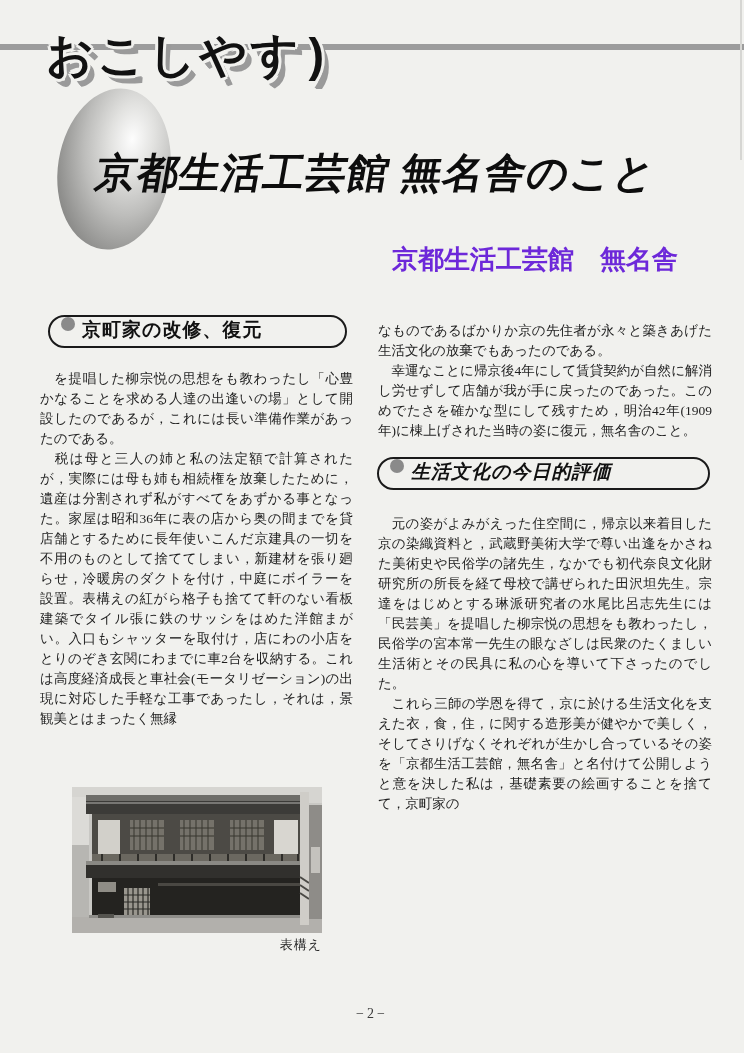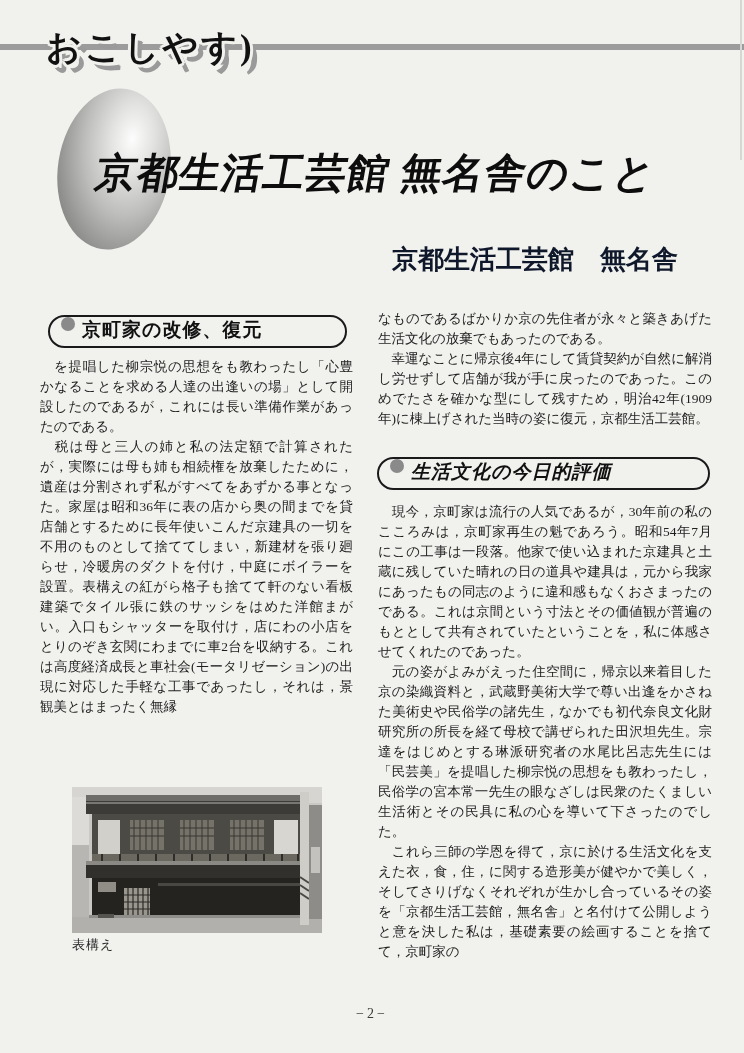--- a/index.html
+++ b/index.html
@@ -8,22 +8,22 @@
     background:#f1f1ee;
     font-family:"Liberation Serif","DejaVu Serif",serif;
     color:#1f1f1f;
   }
   .abs{position:absolute;}
 
   
   .mast-band{left:0;top:44px;width:744px;height:6px;background:#9c9c9c;}
   .mast-logo{
     left:46px;top:24px;z-index:3;
-    font-family:Liberation Serif, serif;
-    font-weight:900;font-size:35px;letter-spacing:3px;color:#111;
+    font-family:Liberation Mono, monospace;
+    font-weight:900;font-size:47px;letter-spacing:3px;color:#111;
     text-shadow:
       -3px 0 0 #f1f1ee, 3px 0 0 #f1f1ee, 0 -3px 0 #f1f1ee, 0 3px 0 #f1f1ee,
       -2px -2px 0 #f1f1ee, 2px -2px 0 #f1f1ee, -2px 2px 0 #f1f1ee, 2px 2px 0 #f1f1ee,
       6px 7px 0 #9a9a9a, 7px 8px 0 #9a9a9a;
     white-space:nowrap;
   }
   .mast-paren{font-weight:900;}
 
   
   .egg{
@@ -34,21 +34,21 @@
   }
   .page-title{
     left:96px;top:146px;width:620px;z-index:2;
     font-weight:bold;font-size:41px;letter-spacing:1px;color:#0d0d0d;
     white-space:nowrap;
   }
   .page-title .skew{display:inline-block;transform:skewX(-10deg);}
   .byline{
     left:392px;top:242px;z-index:2;
     font-family:"Liberation Sans","DejaVu Sans",sans-serif;
-    font-weight:bold;font-size:26px;color:#0f172a;white-space:nowrap;
+    font-weight:bold;font-size:26px;color:#6d28d9;white-space:nowrap;
   }
 
   
   .sec-box{
     height:29px;border:2.5px solid #1a1a1a;border-radius:17px;
     display:flex;align-items:flex-start;padding-left:11px;gap:7px;
     background:transparent;z-index:2;
   }
   .sec-bullet{
     width:14px;height:14px;border-radius:50%;background:#8a8a8a;flex:0 0 auto;
@@ -58,30 +58,30 @@
     font-weight:bold;font-size:19px;color:#111;letter-spacing:1px;white-space:nowrap;
   }
   .sec-left{left:48px;top:315px;width:284px;}
   .sec-right{left:377px;top:457px;width:318px;font-style:italic;}
 
   
   .col p{
     margin:0;font-size:13.5px;line-height:20px;text-align:justify;
     color:#1e1e1e;
   }
-  .col{z-index:2;}
+  .col{z-index:2;margin-top:12px;}
   .col-left-text{left:40px;top:357px;width:313px;}
   .col-right-top{left:378px;top:309px;width:334px;}
   .col-right-bottom{left:378px;top:502px;width:334px;}
 
   
   .photo{left:72px;top:787px;width:250px;height:146px;z-index:2;}
   .photo svg{display:block;}
   .photo-caption{
-    left:72px;top:936px;width:250px;z-index:2;
+    left:72px;top:936px;width:250px;text-align:right;z-index:2;
     font-size:13px;color:#2a2a2a;letter-spacing:1px;
   }
 
   
   .page-number{
     left:0;top:1006px;width:744px;text-align:center;z-index:2;
     font-size:14px;color:#3a3a3a;letter-spacing:3px;
   }
 
   
@@ -159,26 +159,25 @@
         <path d="M228 98l9 6M228 106l9 6M228 90l9 6"></path>
       </g>
     <rect x="237" y="18" width="13" height="114" fill="#8e8c88"></rect>
     <rect x="239" y="60" width="9" height="26" fill="#c4c2bd"></rect>
   </svg>
 </div>
 <div class="abs photo-caption">表構え</div>
 
 <div class="abs col col-right-top">
   <p>なものであるばかりか京の先住者が永々と築きあげた生活文化の放棄でもあったのである。</p>
-  <p>　幸運なことに帰京後4年にして賃貸契約が自然に解消し労せずして店舗が我が手に戻ったのであった。このめでたさを確かな型にして残すため，明治42年(1909年)に棟上げされた当時の姿に復元，京都生活工芸館。</p>
+  <p>　幸運なことに帰京後4年にして賃貸契約が自然に解消し労せずして店舗が我が手に戻ったのであった。このめでたさを確かな型にして残すため，明治42年(1909年)に棟上げされた当時の姿に復元，無名舎のこと。</p>
 </div>
 <div class="abs sec-box sec-right">
   <span class="sec-bullet"></span>
   <span class="sec-label">生活文化の今日的評価</span>
 </div>
 <div class="abs col col-right-bottom">
-  <p>　現今，京町家は流行の人気であるが，30年前の私のこころみは，京町家再生の魁であろう。昭和54年7月にこの工事は一段落。他家で使い込まれた京建具と土蔵に残していた晴れの日の道具や建具は，元から我家にあったもの同志のように違和感もなくおさまったのである。これは京間という寸法とその価値観が普遍のもととして共有されていたということを，私に体感させてくれたのであった。</p>
   <p>　元の姿がよみがえった住空間に，帰京以来着目した京の染織資料と，武蔵野美術大学で尊い出逢をかさねた美術史や民俗学の諸先生，なかでも初代奈良文化財研究所の所長を経て母校で講ぜられた田沢坦先生。宗達をはじめとする琳派研究者の水尾比呂志先生には「民芸美」を提唱した柳宗悦の思想をも教わったし，民俗学の宮本常一先生の眼なざしは民衆のたくましい生活術とその民具に私の心を導いて下さったのでした。</p>
   <p>　これら三師の学恩を得て，京に於ける生活文化を支えた衣，食，住，に関する造形美が健やかで美しく，そしてさりげなくそれぞれが生かし合っているその姿を「京都生活工芸館，無名舎」と名付けて公開しようと意を決した私は，基礎素要の絵画することを捨てて，京町家の</p>
 </div>
 
 <div class="abs page-number">−2−</div>
 <div class="abs scan-edge"></div>
 
 </body></html>

